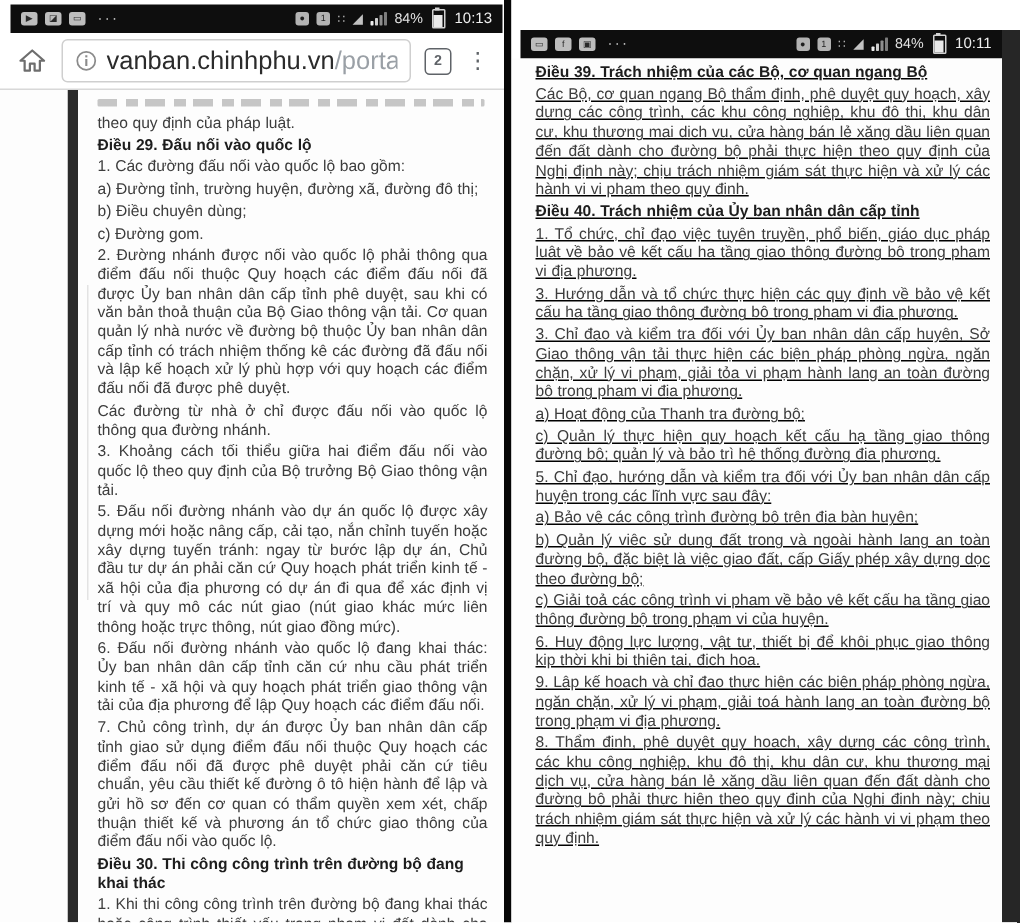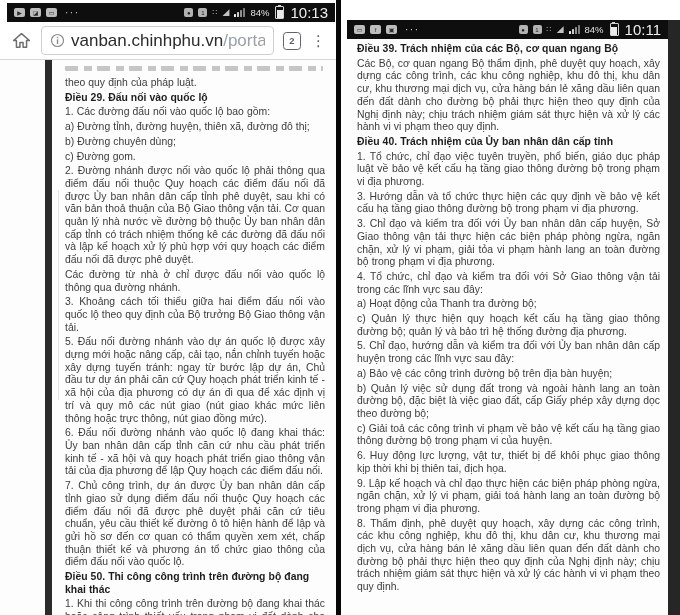--- a/index.html
+++ b/index.html
@@ -34,21 +34,21 @@
   .sigbars{display:inline-flex;align-items:flex-end;gap:1px;height:9px;}
   .sigbars i{display:block;width:2px;background:#cfcfcf;border-radius:0.5px;}
   .sigbars i:nth-child(1){height:3px;background:#efefef;}
   .sigbars i:nth-child(2){height:5px;}
   .sigbars i:nth-child(3){height:7px;background:#8f8f8f;}
   .sigbars i:nth-child(4){height:9px;background:#7d7d7d;}
   .batt{position:relative;width:7px;height:11px;border:1px solid #d2d2d2;border-radius:1px;margin:0 1px;}
   .batt::before{content:"";position:absolute;top:-2px;left:1.5px;width:3px;height:1.5px;background:#d2d2d2;}
   .batt::after{content:"";position:absolute;left:0.5px;right:0.5px;bottom:0.5px;height:70%;background:#e9e9e9;}
   .sb-batt-pct{color:#e3e3e3;}
-  .sb-time{color:#efefef;font-size:15px;}
+  .sb-time{color:#efefef;font-size:10px;}
 
   
   .browser{
     height:37px;background:#ffffff;display:flex;align-items:center;
     gap:9px;padding:0 9px 0 11px;border-bottom:1px solid #d8d8d8;
   }
   .urlpill{
     flex:1;height:27px;border:1px solid #cfcfcf;border-radius:4px;background:#fff;
     display:flex;align-items:center;gap:6px;padding:0 8px;overflow:hidden;min-width:0;
   }
@@ -57,21 +57,21 @@
   .urlpath{color:#9aa0a6;}
   .tabbtn{
     width:16px;height:16px;border:1.7px solid #5f6368;border-radius:3.5px;flex:0 0 auto;
     display:flex;align-items:center;justify-content:center;font-size:9.5px;font-weight:bold;color:#5f6368;
   }
   .kebab{color:#5f6368;font-size:15px;line-height:1;flex:0 0 auto;padding:0 1px;}
 
   
   .content{flex:1;position:relative;overflow:hidden;background:#fdfdfd;}
   .content.cl{padding:5px 11px 0 20px;margin-left:45px;}
-  .content.cr{margin-right:12px;padding:4px 8px 0 16px;}
+  .content.cr{margin-right:12px;padding:4px 8px 0 16px;text-decoration:underline;}
   .pane.left .content.cl::before{
     content:"";position:absolute;left:0;top:0;bottom:0;width:7px;background:#2b2b2b;
   }
   .pane.left .content.cl::after{ 
     content:"";position:absolute;left:13px;top:130px;height:210px;width:1px;background:#e3e3e3;
   }
   .right-strip{position:absolute;right:0;top:20px;bottom:0;width:12px;background:#262626;}
 
   .cutline{
     height:5px;margin:1px 2px 6px 0;opacity:.5;border-radius:1px;
@@ -134,30 +134,30 @@
       <span class="tabbtn">2</span>
       <span class="kebab">⋮</span>
     </div>
 
     <div class="content cl">
       <div class="cutline"></div>
       <div>
           <p class="para">theo quy định của pháp luật.</p>
           <p class="para bold">Điều 29. Đấu nối vào quốc lộ</p>
           <p class="para">1. Các đường đấu nối vào quốc lộ bao gồm:</p>
-          <p class="para">a) Đường tỉnh, đường huyện, thiên xã, đường đô thị;</p>
-          <p class="para">b) Đường chuyên dùng;</p>
+          <p class="para">a) Đường tỉnh, trường huyện, đường xã, đường đô thị;</p>
+          <p class="para">b) Điều chuyên dùng;</p>
           <p class="para">c) Đường gom.</p>
           <p class="para">2. Đường nhánh được nối vào quốc lộ phải thông qua điểm đấu nối thuộc Quy hoạch các điểm đấu nối đã được Ủy ban nhân dân cấp tỉnh phê duyệt, sau khi có văn bản thoả thuận của Bộ Giao thông vận tải. Cơ quan quản lý nhà nước về đường bộ thuộc Ủy ban nhân dân cấp tỉnh có trách nhiệm thống kê các đường đã đấu nối và lập kế hoạch xử lý phù hợp với quy hoạch các điểm đấu nối đã được phê duyệt.</p>
           <p class="para">Các đường từ nhà ở chỉ được đấu nối vào quốc lộ thông qua đường nhánh.</p>
           <p class="para">3. Khoảng cách tối thiểu giữa hai điểm đấu nối vào quốc lộ theo quy định của Bộ trưởng Bộ Giao thông vận tải.</p>
           <p class="para">5. Đấu nối đường nhánh vào dự án quốc lộ được xây dựng mới hoặc nâng cấp, cải tạo, nắn chỉnh tuyến hoặc xây dựng tuyến tránh: ngay từ bước lập dự án, Chủ đầu tư dự án phải căn cứ Quy hoạch phát triển kinh tế - xã hội của địa phương có dự án đi qua để xác định vị trí và quy mô các nút giao (nút giao khác mức liên thông hoặc trực thông, nút giao đồng mức).</p>
           <p class="para">6. Đấu nối đường nhánh vào quốc lộ đang khai thác: Ủy ban nhân dân cấp tỉnh căn cứ nhu cầu phát triển kinh tế - xã hội và quy hoạch phát triển giao thông vận tải của địa phương để lập Quy hoạch các điểm đấu nối.</p>
           <p class="para">7. Chủ công trình, dự án được Ủy ban nhân dân cấp tỉnh giao sử dụng điểm đấu nối thuộc Quy hoạch các điểm đấu nối đã được phê duyệt phải căn cứ tiêu chuẩn, yêu cầu thiết kế đường ô tô hiện hành để lập và gửi hồ sơ đến cơ quan có thẩm quyền xem xét, chấp thuận thiết kế và phương án tổ chức giao thông của điểm đấu nối vào quốc lộ.</p>
-          <p class="para bold">Điều 50. Thi công công trình trên đường bộ đang khai thác</p>
+          <p class="para bold">Điều 30. Thi công công trình trên đường bộ đang khai thác</p>
           <p class="para">1. Khi thi công công trình trên đường bộ đang khai thác hoặc công trình thiết yếu trong phạm vi đất dành cho đường bộ phải bảo đảm cho người và phương tiện qua lại an toàn, thông suốt; công trình đường bộ đang khai thác được bền vững và bảo vệ môi trường.</p>
         </div>
     </div>
   </div>
 
   <div class="divider"></div>
 
   <div class="pane right">
     <div class="right-strip"></div>
 
@@ -188,21 +188,20 @@
     </div>
 
     <div class="content cr">
       <div>
           <p class="para bold">Điều 39. Trách nhiệm của các Bộ, cơ quan ngang Bộ</p>
           <p class="para">Các Bộ, cơ quan ngang Bộ thẩm định, phê duyệt quy hoạch, xây dựng các công trình, các khu công nghiệp, khu đô thị, khu dân cư, khu thương mại dịch vụ, cửa hàng bán lẻ xăng dầu liên quan đến đất dành cho đường bộ phải thực hiện theo quy định của Nghị định này; chịu trách nhiệm giám sát thực hiện và xử lý các hành vi vi phạm theo quy định.</p>
           <p class="para bold">Điều 40. Trách nhiệm của Ủy ban nhân dân cấp tỉnh</p>
           <p class="para">1. Tổ chức, chỉ đạo việc tuyên truyền, phổ biến, giáo dục pháp luật về bảo vệ kết cấu hạ tầng giao thông đường bộ trong phạm vi địa phương.</p>
           <p class="para">3. Hướng dẫn và tổ chức thực hiện các quy định về bảo vệ kết cấu hạ tầng giao thông đường bộ trong phạm vi địa phương.</p>
           <p class="para">3. Chỉ đạo và kiểm tra đối với Ủy ban nhân dân cấp huyện, Sở Giao thông vận tải thực hiện các biện pháp phòng ngừa, ngăn chặn, xử lý vi phạm, giải tỏa vi phạm hành lang an toàn đường bộ trong phạm vi địa phương.</p>
-          <p class="para">4. Tổ chức, chỉ đạo và kiểm tra đối với Sở Giao thông vận tải trong các lĩnh vực sau đây:</p>
           <p class="para">a) Hoạt động của Thanh tra đường bộ;</p>
           <p class="para">c) Quản lý thực hiện quy hoạch kết cấu hạ tầng giao thông đường bộ; quản lý và bảo trì hệ thống đường địa phương.</p>
           <p class="para">5. Chỉ đạo, hướng dẫn và kiểm tra đối với Ủy ban nhân dân cấp huyện trong các lĩnh vực sau đây:</p>
           <p class="para">a) Bảo vệ các công trình đường bộ trên địa bàn huyện;</p>
           <p class="para">b) Quản lý việc sử dụng đất trong và ngoài hành lang an toàn đường bộ, đặc biệt là việc giao đất, cấp Giấy phép xây dựng dọc theo đường bộ;</p>
           <p class="para">c) Giải toả các công trình vi phạm về bảo vệ kết cấu hạ tầng giao thông đường bộ trong phạm vi của huyện.</p>
           <p class="para">6. Huy động lực lượng, vật tư, thiết bị để khôi phục giao thông kịp thời khi bị thiên tai, địch họa.</p>
           <p class="para">9. Lập kế hoạch và chỉ đạo thực hiện các biện pháp phòng ngừa, ngăn chặn, xử lý vi phạm, giải toá hành lang an toàn đường bộ trong phạm vi địa phương.</p>
           <p class="para">8. Thẩm định, phê duyệt quy hoạch, xây dựng các công trình, các khu công nghiệp, khu đô thị, khu dân cư, khu thương mại dịch vụ, cửa hàng bán lẻ xăng dầu liên quan đến đất dành cho đường bộ phải thực hiện theo quy định của Nghị định này; chịu trách nhiệm giám sát thực hiện và xử lý các hành vi vi phạm theo quy định.</p>
         </div>

